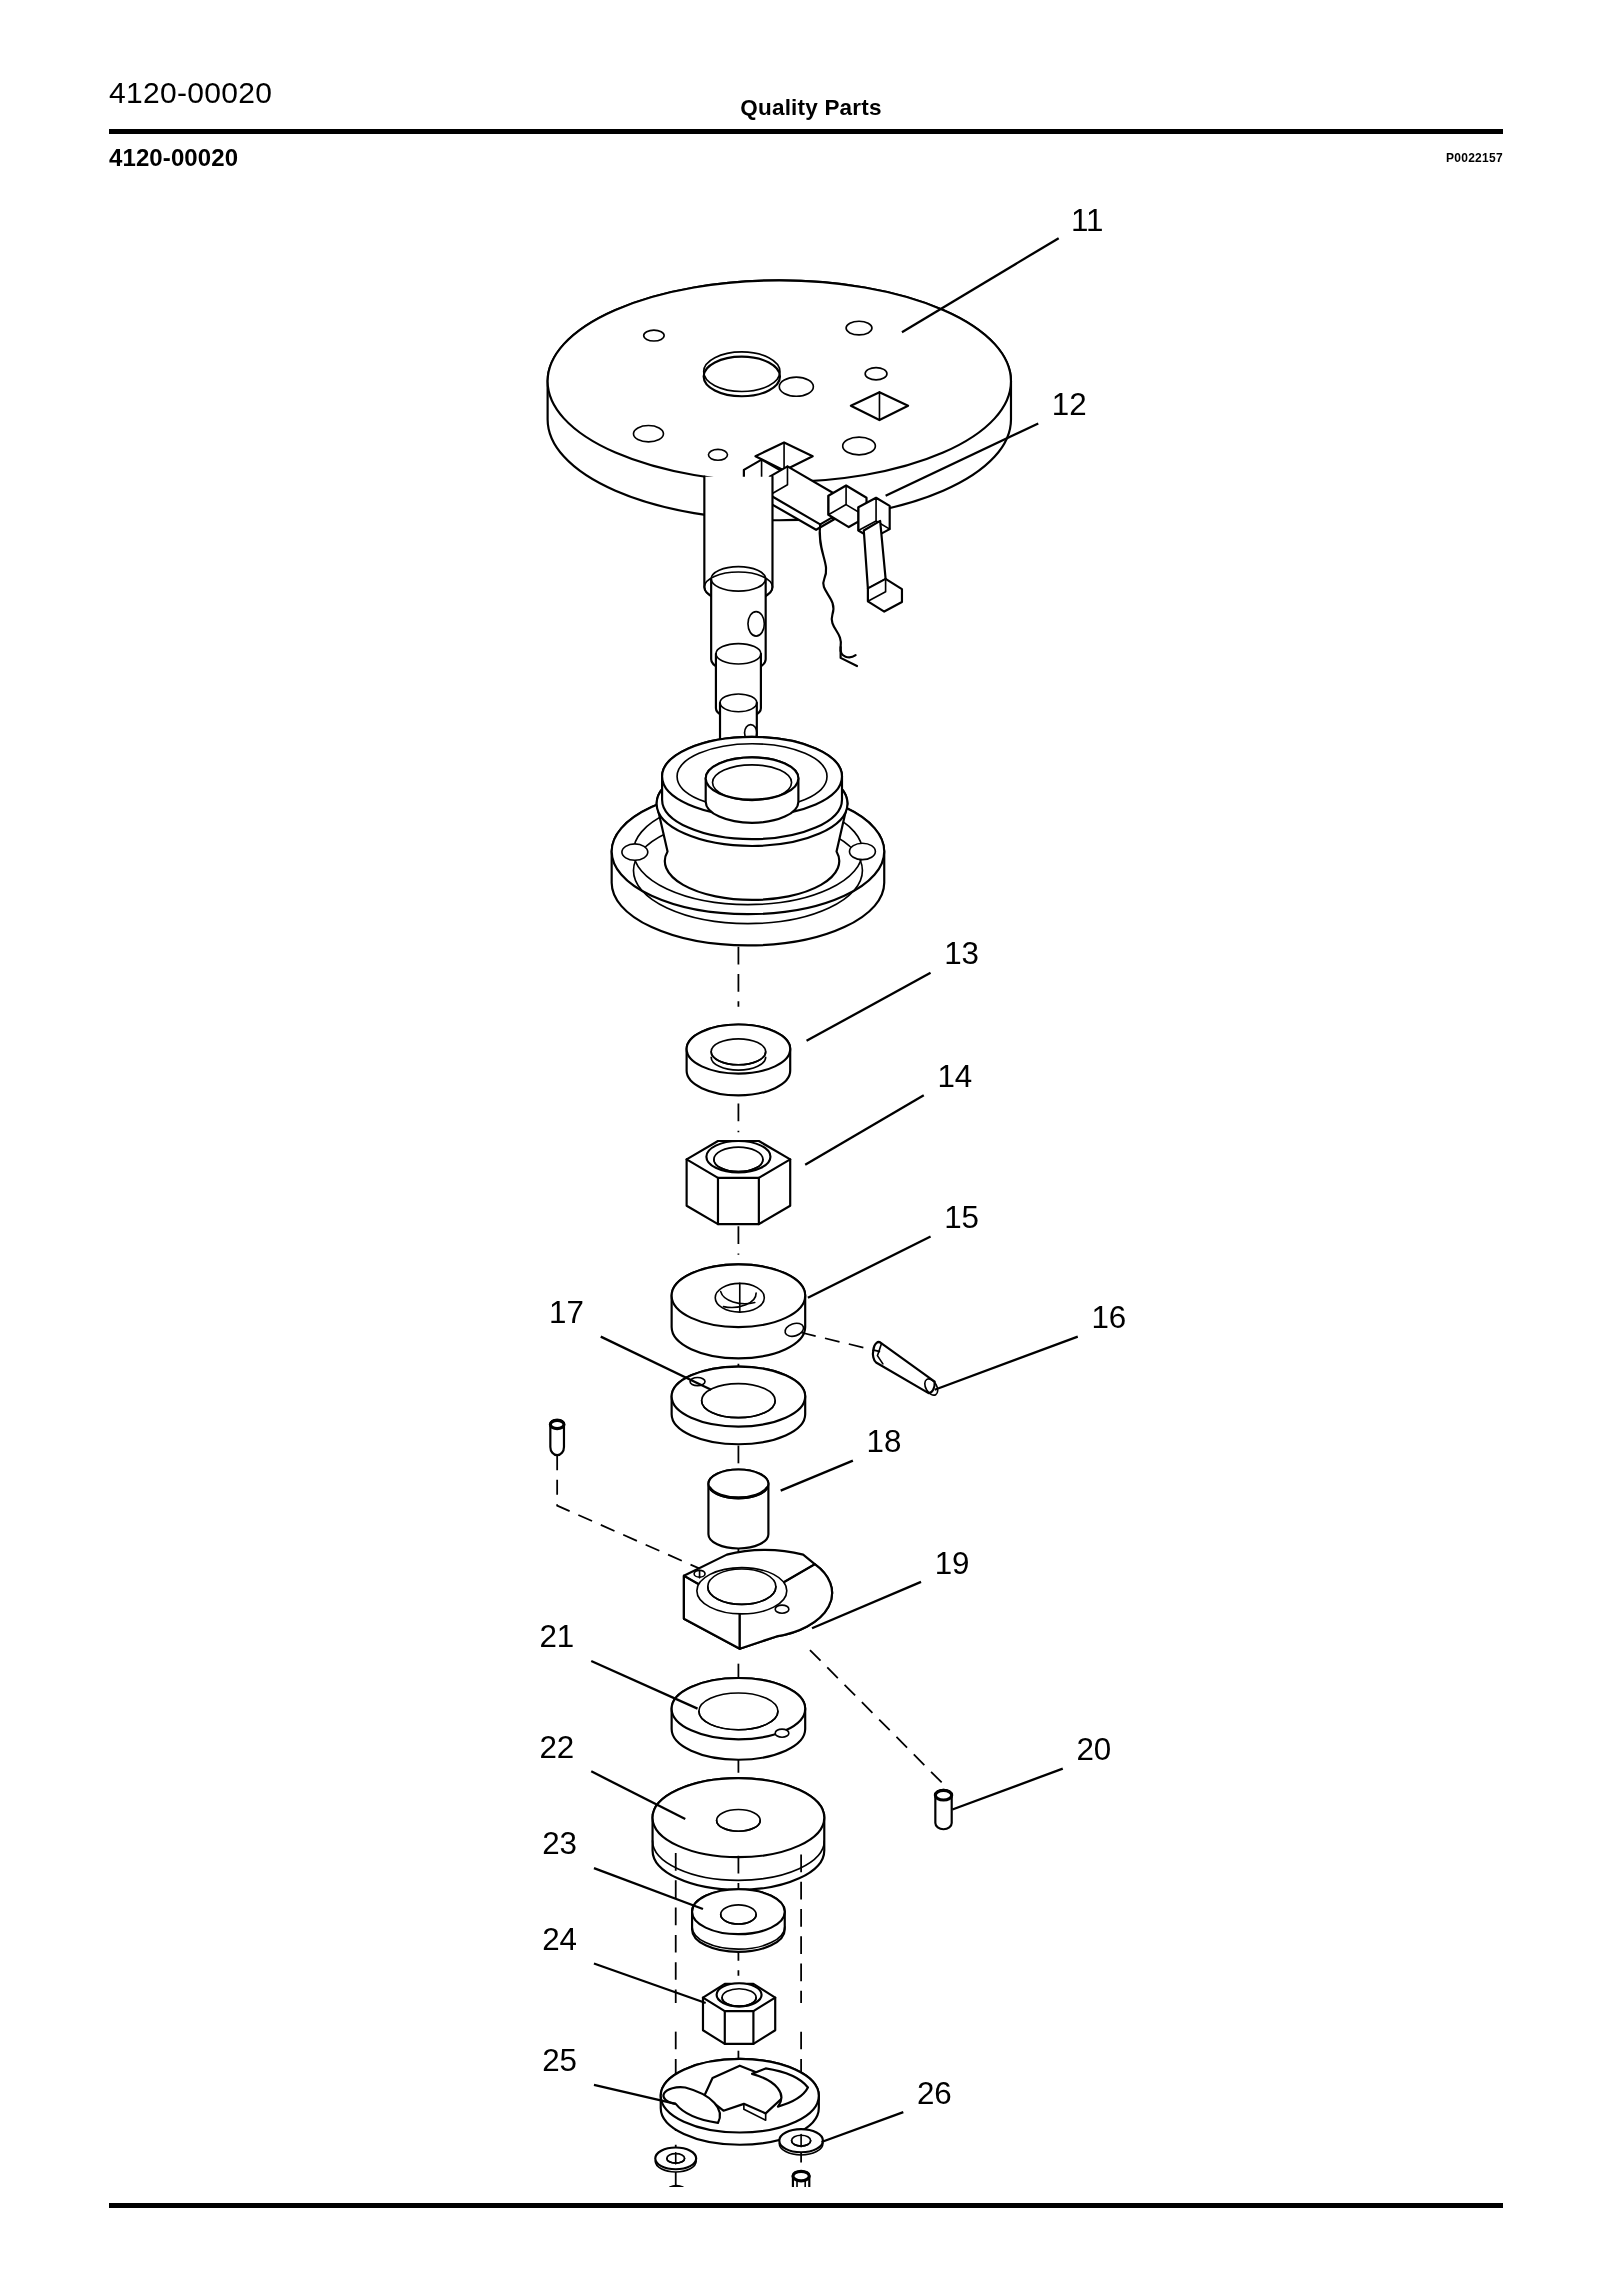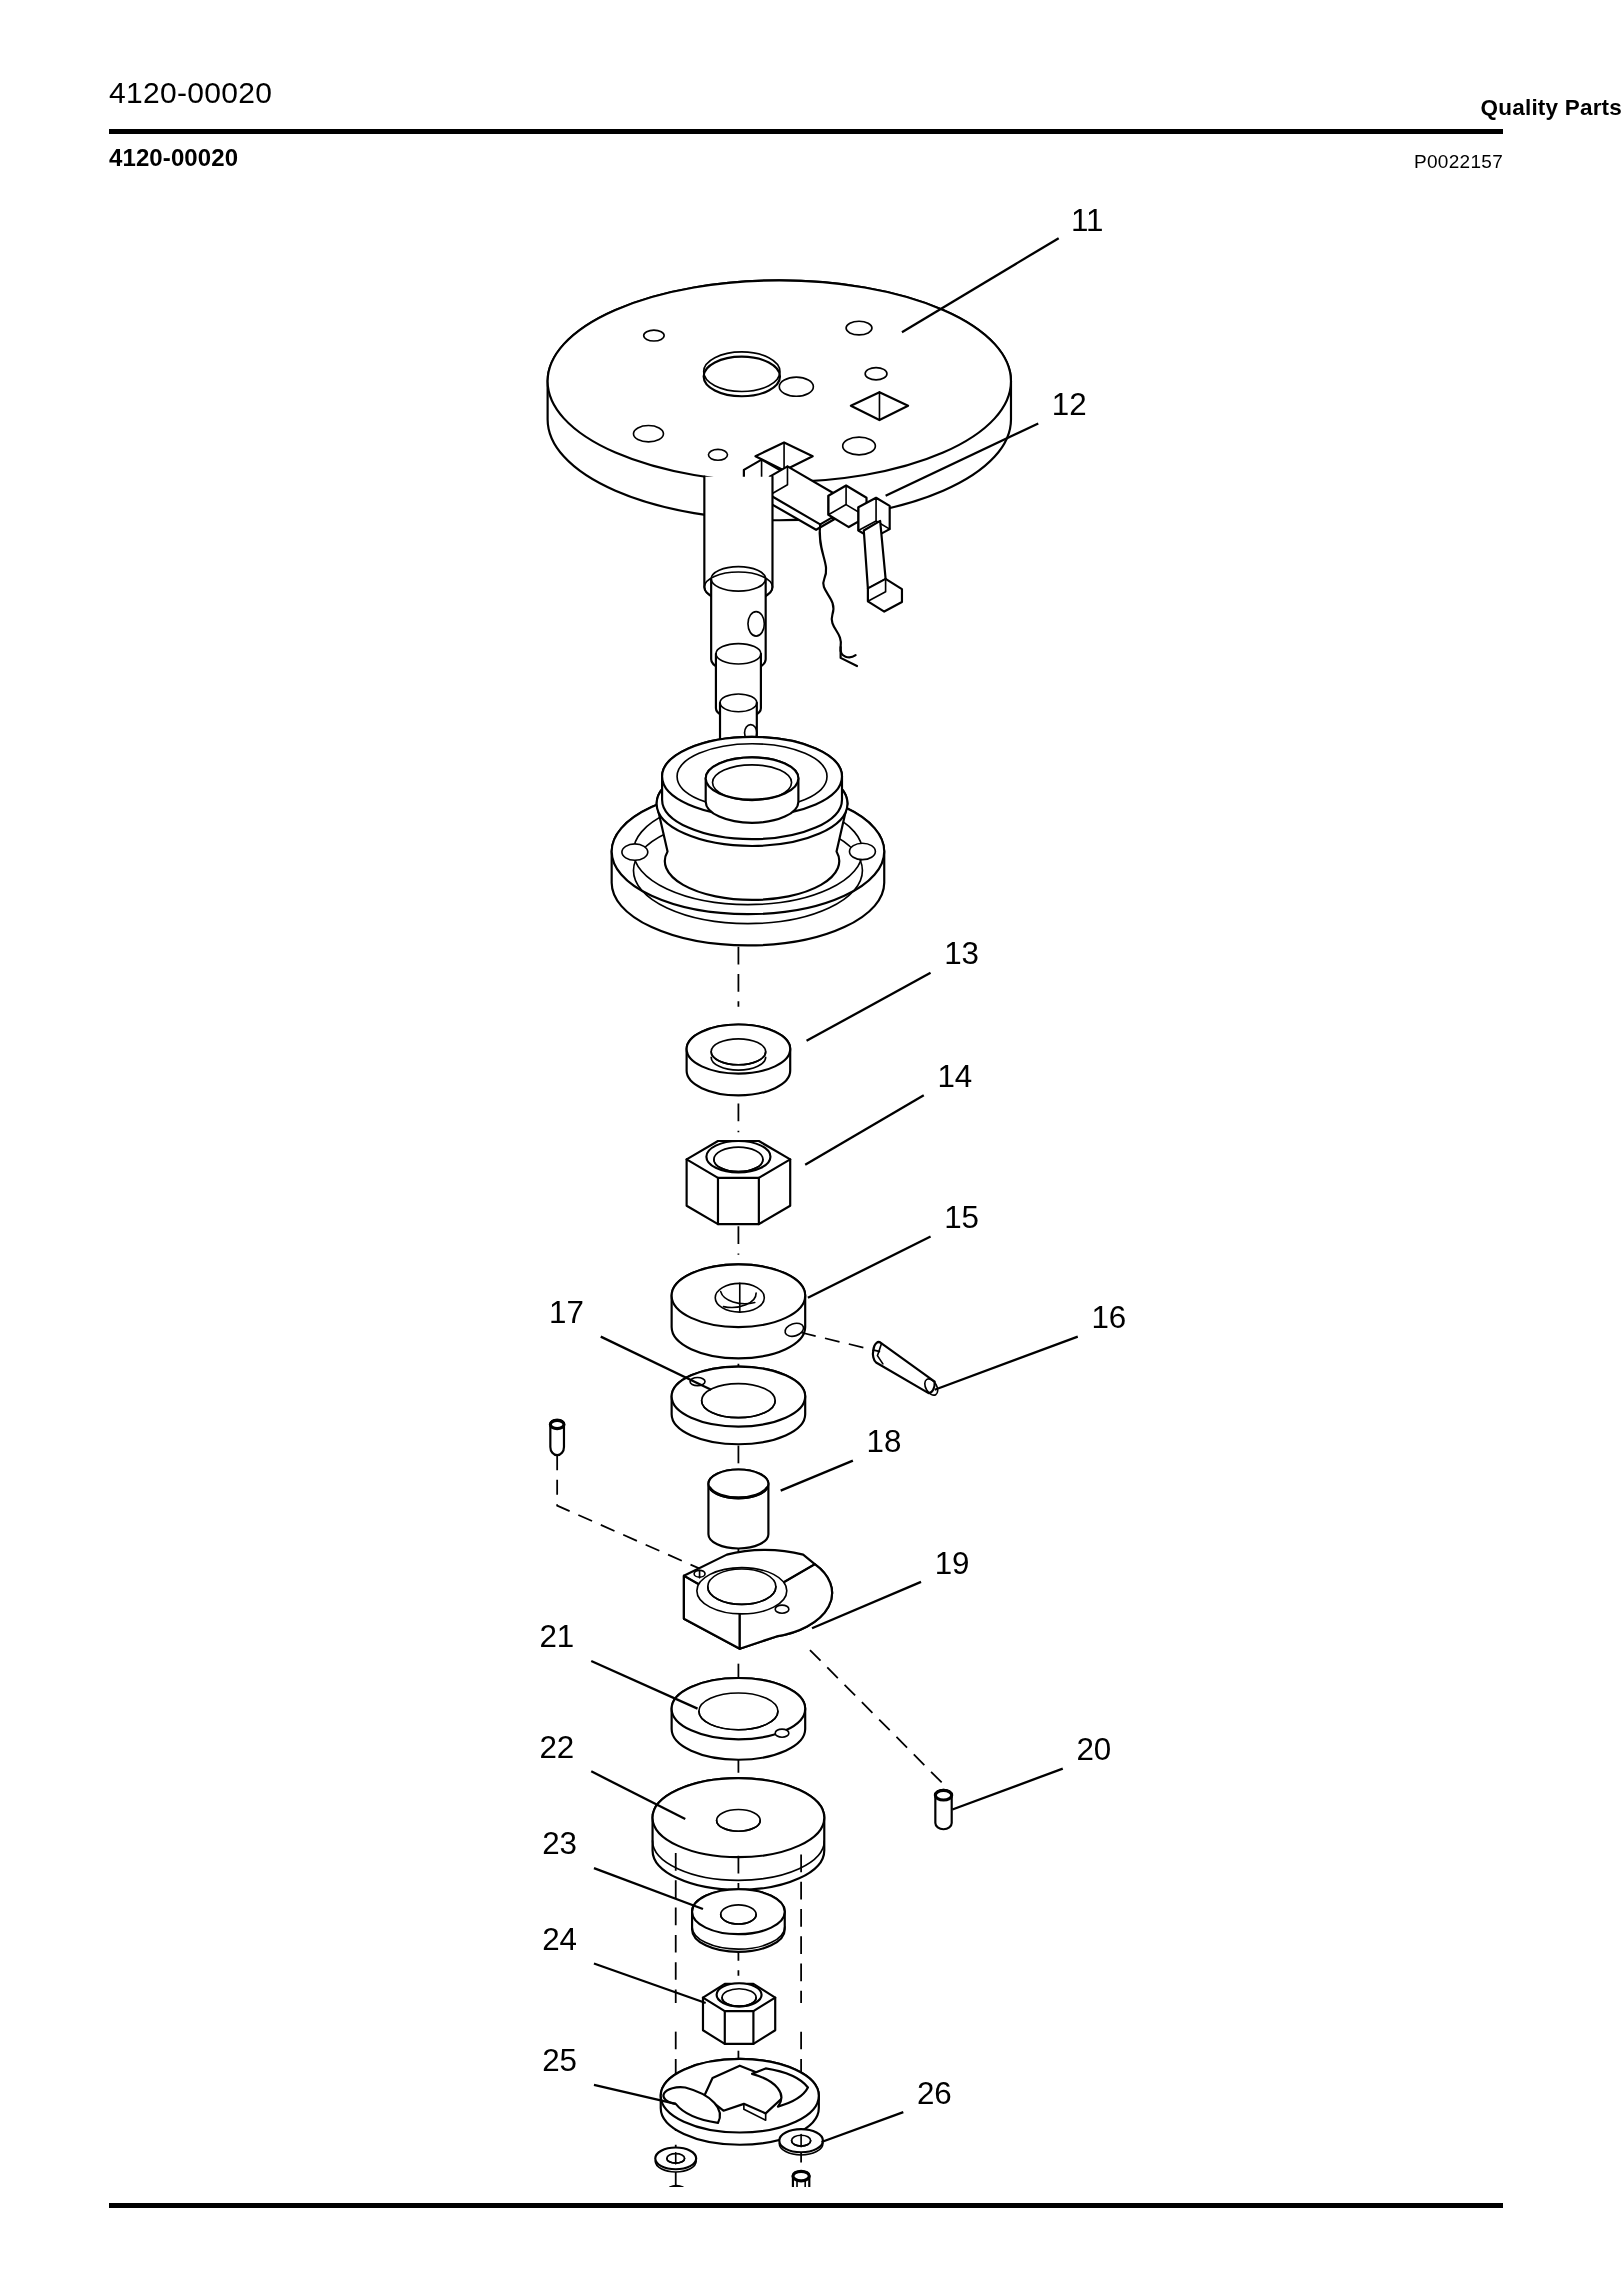--- a/index.html
+++ b/index.html
@@ -13,32 +13,32 @@
   }
   .page{position:absolute;inset:0;}
 
   
   .hdr-left{
     position:absolute;left:109px;top:76px;
     font-size:30px;letter-spacing:0.3px;font-weight:400;white-space:nowrap;
   }
   .hdr-center{
     position:absolute;left:0;right:0;top:95px;
-    text-align:right;font-size:22.5px;font-weight:bold;letter-spacing:0.2px;
+    text-align:center;font-size:22.5px;font-weight:bold;letter-spacing:0.2px;
   }
   .rule-top{
     position:absolute;left:109px;width:1394px;top:129px;height:4.8px;background:#000;
   }
   .hdr-sub-left{
     position:absolute;left:109px;top:144px;
     font-size:24px;font-weight:bold;letter-spacing:0.1px;white-space:nowrap;
   }
   .hdr-sub-right{
     position:absolute;right:119px;top:151px;
-    font-size:19px;font-weight:normal;letter-spacing:0.3px;white-space:nowrap;
+    font-size:12px;font-weight:bold;letter-spacing:0.3px;white-space:nowrap;
   }
 
   
   .rule-bot{
     position:absolute;left:109px;width:1394px;top:2203px;height:4.8px;background:#000;
   }
   .footer-center{
     position:absolute;left:0;right:0;top:2223px;text-align:center;
     font-size:22px;font-weight:bold;letter-spacing:0.3px;
   }

